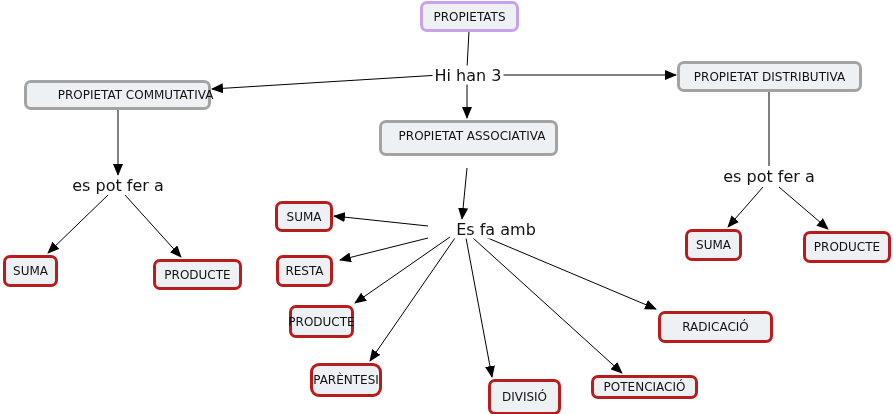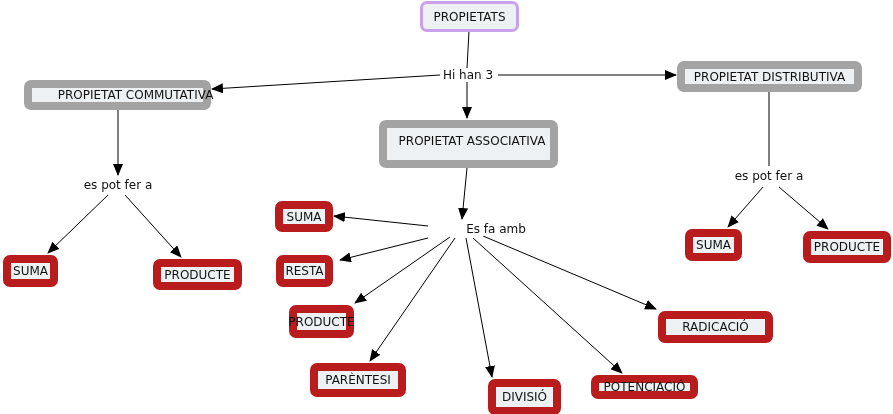--- a/index.html
+++ b/index.html
@@ -4,23 +4,23 @@
 <style>
   html, body { margin: 0; padding: 0; background: #ffffff; }
   body { width: 893px; height: 414px; position: relative; overflow: hidden;
          font-family: "DejaVu Sans", sans-serif; }
   svg#links { position: absolute; left: 0; top: 0; width: 893px; height: 414px; }
   .node { position: absolute; box-sizing: border-box; background: #edf1f3;
           border-radius: 7px; display: flex; align-items: flex-start; justify-content: center;
           font-size: 12px; color: #111; padding-top: 6px; white-space: nowrap; }
   .node.center { align-items: center; padding-top: 0; }
   .node.root { border: 3px solid #c9a0ea; }
-  .node.prop { border: 8px solid #a3a3a3; }
-  .node.op { border: 8px solid #b91c1c; }
-  .link-label { position: absolute; font-size: 12px; color: #111; background: #fff;
+  .node.prop { border: 3px solid #a3a3a3; }
+  .node.op { border: 3px solid #b91c1c; }
+  .link-label { position: absolute; font-size: 16px; color: #111; background: #fff;
                 white-space: nowrap; transform: translate(-50%, -50%); padding: 0 2px; }
 </style>
 </head>
 <body>
 
 <svg id="links" xmlns="http://www.w3.org/2000/svg">
   <defs>
     <marker id="arr" markerWidth="12" markerHeight="10" refX="11" refY="5" orient="auto" markerUnits="userSpaceOnUse">
       <path d="M0,0 L12,5 L0,10 Z" fill="#000"></path>
     </marker>
@@ -55,31 +55,31 @@
 </svg>
 
 <div class="node root center" style="left:420px;top:1px;width:99px;height:31px;">PROPIETATS</div>
 
 <div class="link-label" style="left:468px;top:75px;">Hi han 3</div>
 
 <div class="node prop center" style="left:24px;top:80px;width:187px;height:30px;padding-left:36px;">PROPIETAT COMMUTATIVA</div>
 
 <div class="node prop center" style="left:677px;top:61px;width:185px;height:31px;">PROPIETAT DISTRIBUTIVA</div>
 
-<div class="node prop" style="left:379px;top:120px;width:179px;height:48px;padding-top:6px;padding-left:7px;">PROPIETAT ASSOCIATIVA</div>
+<div class="node prop" style="left:379px;top:120px;width:179px;height:36px;padding-top:6px;padding-left:7px;">PROPIETAT ASSOCIATIVA</div>
 
 <div class="link-label" style="left:118px;top:185px;">es pot fer a</div>
 <div class="link-label" style="left:460px;top:229px;margin-left:36px;">Es fa amb</div>
 <div class="link-label" style="left:769px;top:176px;">es pot fer a</div>
 
 <div class="node op center" style="left:3px;top:255px;width:55px;height:32px;">SUMA</div>
 <div class="node op center" style="left:153px;top:259px;width:89px;height:31px;">PRODUCTE</div>
 
 <div class="node op center" style="left:275px;top:201px;width:58px;height:31px;">SUMA</div>
 <div class="node op center" style="left:276px;top:255px;width:57px;height:32px;">RESTA</div>
 <div class="node op center" style="left:289px;top:305px;width:65px;height:33px;">PRODUCTE</div>
-<div class="node op center" style="left:310px;top:363px;width:96px;height:34px;">PARÈNTESI</div>
+<div class="node op center" style="left:310px;top:363px;width:72px;height:34px;border-radius:9px;">PARÈNTESI</div>
 <div class="node op center" style="left:488px;top:379px;width:73px;height:36px;">DIVISIÓ</div>
 <div class="node op center" style="left:591px;top:375px;width:107px;height:24px;">POTENCIACIÓ</div>
 <div class="node op center" style="left:658px;top:311px;width:115px;height:32px;">RADICACIÓ</div>
 
 <div class="node op center" style="left:685px;top:229px;width:57px;height:32px;">SUMA</div>
 <div class="node op center" style="left:803px;top:231px;width:88px;height:32px;">PRODUCTE</div>
 
 </body></html>

